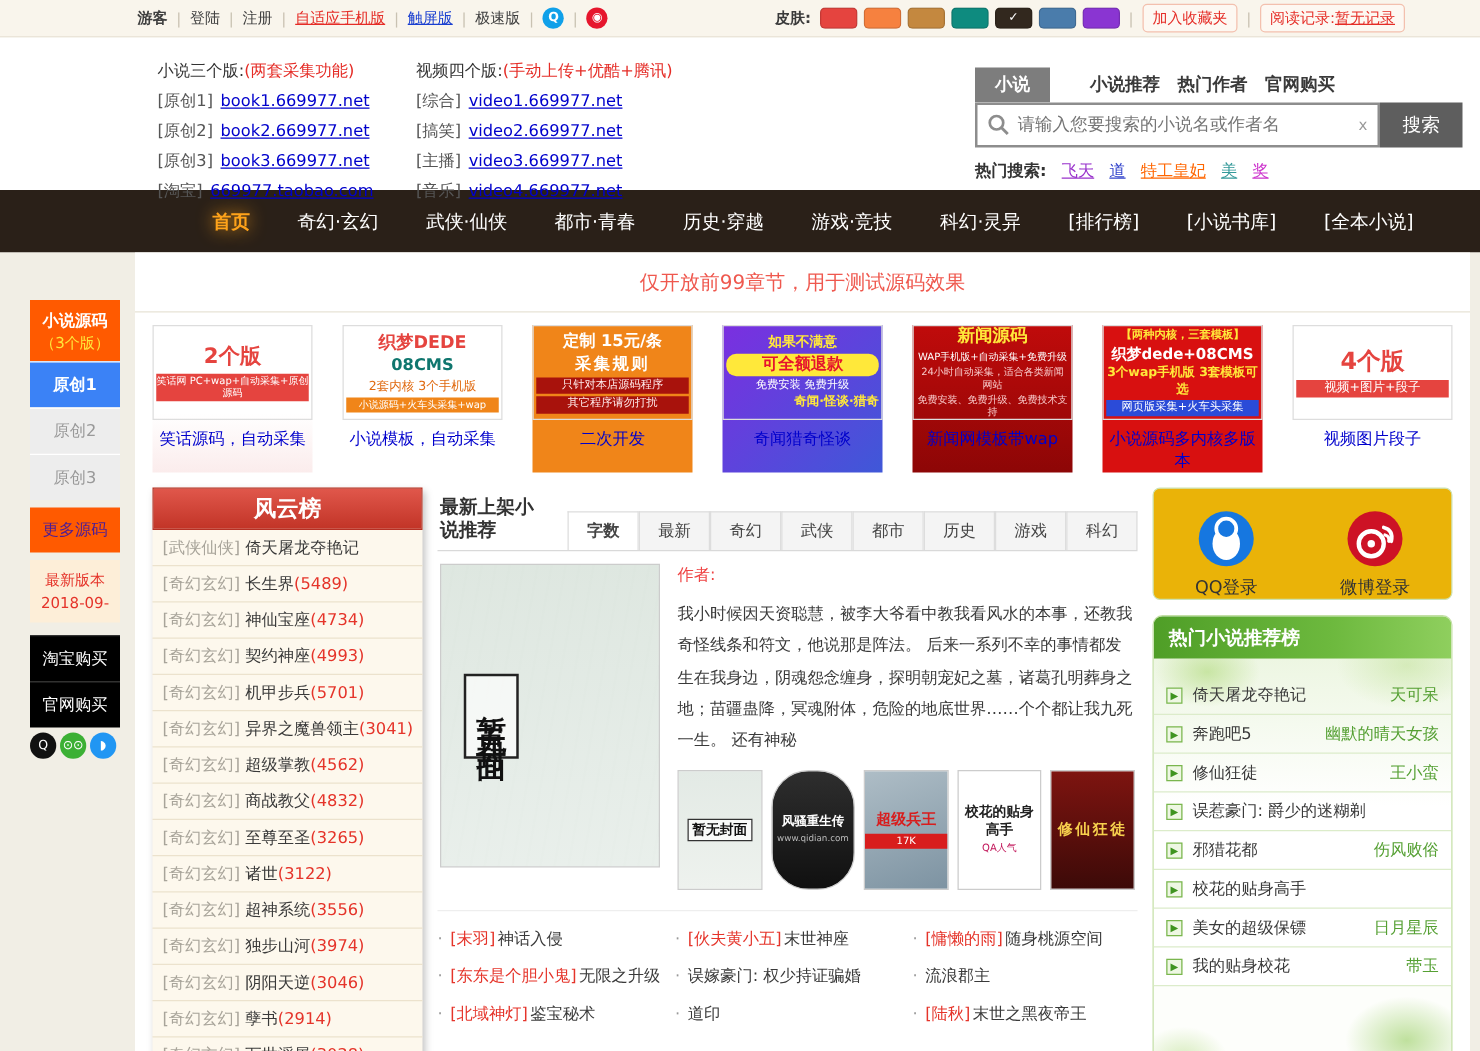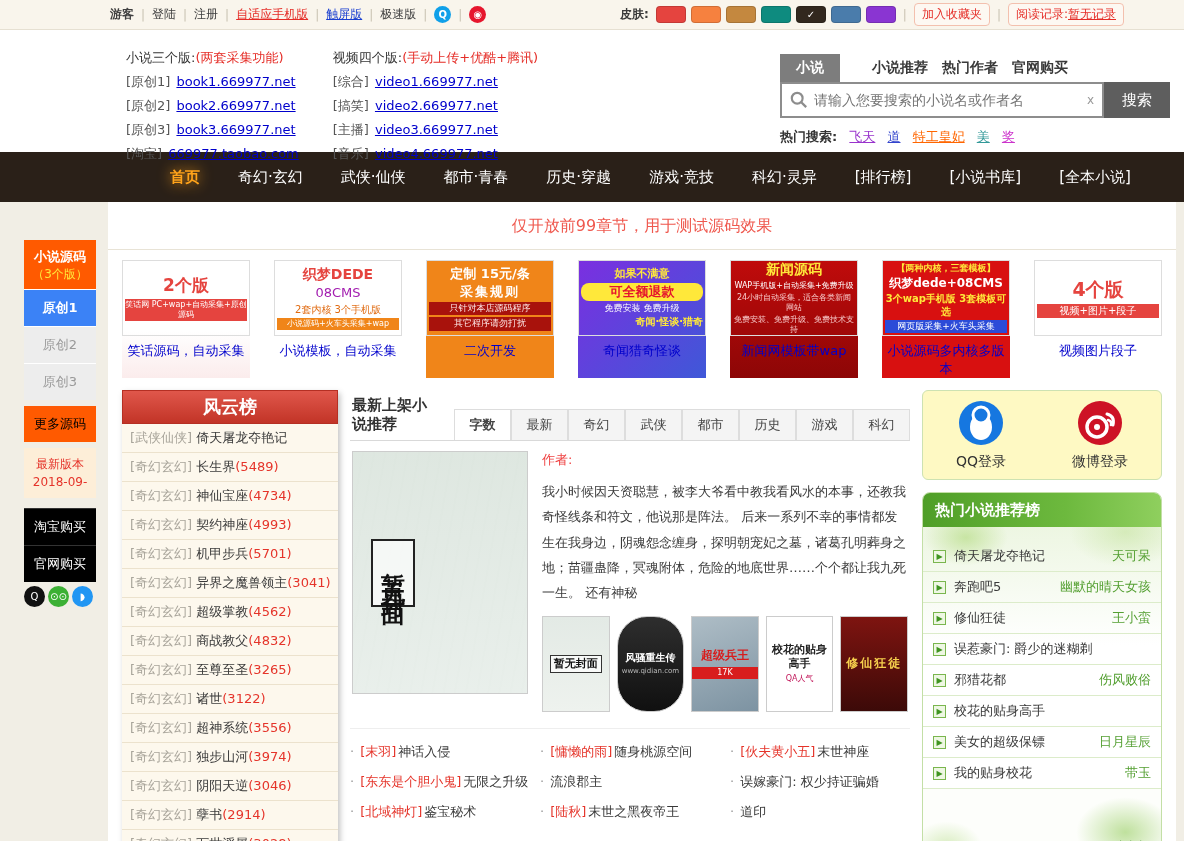--- a/index.html
+++ b/index.html
@@ -61,21 +61,21 @@
 
   .notice { text-align:center; padding:14px 0 12px; color:#ef584e; font-size:16px; border-bottom:1px solid #e8e3d6; }
 
   
   .banners { display:flex; justify-content:space-between; padding:10px 14px 6px; }
   .banner { width:128px; cursor:pointer; }
   .b-art { height:76px; border:1px solid #ddd; overflow:hidden; display:flex; flex-direction:column; align-items:center; justify-content:center; text-align:center; gap:2px; padding:2px; }
   .b-art div { line-height:1.25; width:100%; }
   .b-cap { text-align:center; color:#0000cc; font-size:13px; margin-top:6px; }
   .a1 { background:linear-gradient(#fff 60%,#fbecec); } .a1 .l1{color:#e5443f;font-size:17px;font-weight:bold;} .a1 .l2{color:#fff;background:#e5443f;font-size:8px;padding:1px 0;}
-  .a2 { background:#fff; } .a2 .l1{color:#e5443f;font-weight:bold;font-size:14px;} .a2 .l2{color:#a21caf;font-weight:normal;font-size:13px;} .a2 .l3{color:#e06a10;font-size:10px;} .a2 .l4{color:#fff;background:#f08519;font-size:8px;padding:1px 0;}
+  .a2 { background:#fff; } .a2 .l1{color:#e5443f;font-weight:bold;font-size:14px;} .a2 .l2{color:#0f766e;font-weight:bold;font-size:13px;} .a2 .l3{color:#e06a10;font-size:10px;} .a2 .l4{color:#fff;background:#f08519;font-size:8px;padding:1px 0;}
   .a3 { background:#f08519; } .a3 .l1{color:#fff;font-weight:bold;font-size:13px;} .a3 .l2{color:#fff;font-weight:bold;font-size:13px;letter-spacing:2px;} .a3 .l3{color:#ffe;background:#a51республик f;} .a3 .l3,.a3 .l4{color:#ffecec;background:#a8120c;font-size:9px;padding:1px 0;}
   .a4 { background:linear-gradient(135deg,#7b2fe0,#3f58d8); } .a4 .l1{color:#ffe83a;font-weight:bold;font-size:11px;} .a4 .l2{color:#e5132d;background:#ffe83a;font-weight:bold;font-size:13px;border-radius:8px;padding:1px 0;} .a4 .l3{color:#fff;font-size:9px;} .a4 .l4{color:#ffe83a;font-size:10px;font-weight:bold;text-align:right;}
   .a5 { background:linear-gradient(#c00b0b,#8d0606); } .a5 .l1{color:#ffe83a;font-weight:bold;font-size:14px;} .a5 .l2{color:#fff;font-size:8px;} .a5 .l3,.a5 .l4{color:#f8c9c9;font-size:8px;}
   .a6 { background:#d81010; } .a6 .l1{color:#ffe83a;font-weight:bold;font-size:9px;} .a6 .l2{color:#fff;font-weight:bold;font-size:12px;} .a6 .l3{color:#ffe83a;font-size:10px;font-weight:bold;} .a6 .l4{color:#fff;background:#2b4bd8;font-size:9px;padding:1px 0;}
   .a7 { background:#fff; } .a7 .l1{color:#e5443f;font-weight:bold;font-size:19px;} .a7 .l2{color:#fff;background:#e5443f;font-size:10px;padding:1px 0;}
 
   
   .cols { display:flex; padding:6px 14px 0; gap:12px; }
 
   
@@ -113,21 +113,21 @@
 
   .linkcols { display:flex; gap:10px; margin-top:16px; border-top:1px solid #eee; padding-top:8px; }
   .linkcol { flex:1; min-width:0; }
   .litem { font-size:13px; line-height:2.3; white-space:nowrap; overflow:hidden; cursor:pointer; }
   .litem .dot { color:#999; margin-right:6px; }
   .litem .au { color:#e5342a; margin-right:2px; }
   .litem .tt { color:#3a3a3a; }
 
   
   .right { width:240px; flex:none; }
-  .login-box { border:1px solid #cde2b2; border-radius:6px; background:#fef9c3; height:90px; display:flex; align-items:center; justify-content:space-around; }
+  .login-box { border:1px solid #cde2b2; border-radius:6px; background:#eab308; height:90px; display:flex; align-items:flex-end; justify-content:space-around; }
   .login-item { text-align:center; cursor:pointer; }
   .login-item .cap { font-size:14px; color:#333; margin-top:4px; }
   .hotbox { margin-top:12px; border:1px solid #c3dfa6; border-radius:8px; overflow:hidden; background:#fdfefb; }
   .hotbox-hd { height:34px; background:linear-gradient(90deg,#4f9e27,#6db93e 60%,#8fcf5e); color:#fff; font-size:15px; font-weight:bold; display:flex; align-items:center; padding-left:12px; }
   .hotbox-bd { background:
       radial-gradient(60px 40px at 18% 4%, rgba(168,214,110,.55), transparent 70%),
       radial-gradient(80px 50px at 85% 2%, rgba(168,214,110,.35), transparent 70%),
       linear-gradient(#edf6e2,#ffffff 45%); padding-top:14px; }
   .hot-item { display:flex; align-items:center; gap:8px; padding:6px 10px; border-bottom:1px solid #dcecca; font-size:13px; cursor:pointer; }
   .hot-item .pico { width:13px; height:13px; border:1px solid #7ab64e; background:#eef7e3; color:#3f9420; font-size:8px; display:flex; align-items:center; justify-content:center; flex:none; }
@@ -137,21 +137,21 @@
       radial-gradient(70px 50px at 85% 60%, rgba(140,200,80,.55), transparent 70%),
       radial-gradient(50px 36px at 10% 80%, rgba(160,210,100,.4), transparent 70%); }
   .more { position:absolute; right:12px; bottom:10px; color:#2f8a1f; font-weight:bold; font-size:12px; cursor:pointer; }
 
   
   .float { position:absolute; left:24px; top:38px; width:72px; }
   .f-hd { background:#ff5a00; color:#fff; text-align:center; font-size:13px; font-weight:bold; padding:8px 0 6px; }
   .f-hd .y { color:#ffe83a; font-weight:normal; font-size:12px; }
   .f-item { text-align:center; padding:9px 0; font-size:13px; background:#ededed; color:#999; border-top:1px solid #fff; cursor:pointer; }
   .f-item.active { background:#3b82f6; color:#fff; font-weight:bold; }
-  .f-more { background:#ff5a00; color:#000000; text-align:center; padding:9px 0; font-size:13px; margin-top:6px; cursor:pointer; }
+  .f-more { background:#ff5a00; color:#4c1d95; text-align:center; padding:9px 0; font-size:13px; margin-top:6px; cursor:pointer; }
   .f-ver { background:#fdeed8; color:#e5342a; text-align:center; font-size:12px; padding:7px 0; line-height:1.5; margin-top:6px; }
   .f-buy { background:#000; color:#fff; text-align:center; font-size:13px; padding:9px 0; border-top:1px solid #333; cursor:pointer; }
   .f-buy-wrap { margin-top:10px; }
   .f-icons { display:flex; gap:3px; margin-top:4px; }
   .f-ico { width:21px; height:21px; border-radius:50%; color:#fff; font-size:10px; display:flex; align-items:center; justify-content:center; cursor:pointer; }
 </style>
 </head>
 <body>
 
 <div class="topbar">
@@ -464,35 +464,35 @@
             <div class="litem"><span class="dot">·</span><span class="au">[末羽]</span><span class="tt">神话入侵</span></div>
 
             <div class="litem"><span class="dot">·</span><span class="au">[东东是个胆小鬼]</span><span class="tt">无限之升级</span></div>
 
             <div class="litem"><span class="dot">·</span><span class="au">[北域神灯]</span><span class="tt">鉴宝秘术</span></div>
 
             <div class="litem"></div>
 
           </div>
           <div class="linkcol">
+            <div class="litem"><span class="dot">·</span><span class="au">[伙夫黄小五]</span><span class="tt">末世神座</span></div>
+
+            <div class="litem"><span class="dot">·</span><span class="tt">误嫁豪门: 权少持证骗婚</span></div>
+
+            <div class="litem"><span class="dot">·</span><span class="tt">道印</span></div>
+
+            <div class="litem"></div>
+
+          </div>
+          <div class="linkcol">
             <div class="litem"><span class="dot">·</span><span class="au">[慵懒的雨]</span><span class="tt">随身桃源空间</span></div>
 
             <div class="litem"><span class="dot">·</span><span class="tt">流浪郡主</span></div>
 
             <div class="litem"><span class="dot">·</span><span class="au">[陆秋]</span><span class="tt">末世之黑夜帝王</span></div>
-
-            <div class="litem"></div>
-
-          </div>
-          <div class="linkcol">
-            <div class="litem"><span class="dot">·</span><span class="au">[伙夫黄小五]</span><span class="tt">末世神座</span></div>
-
-            <div class="litem"><span class="dot">·</span><span class="tt">误嫁豪门: 权少持证骗婚</span></div>
-
-            <div class="litem"><span class="dot">·</span><span class="tt">道印</span></div>
 
             <div class="litem"></div>
 
           </div>
         </div>
       </div>
 
       <div class="right">
         <div class="login-box">
           <div class="login-item">

